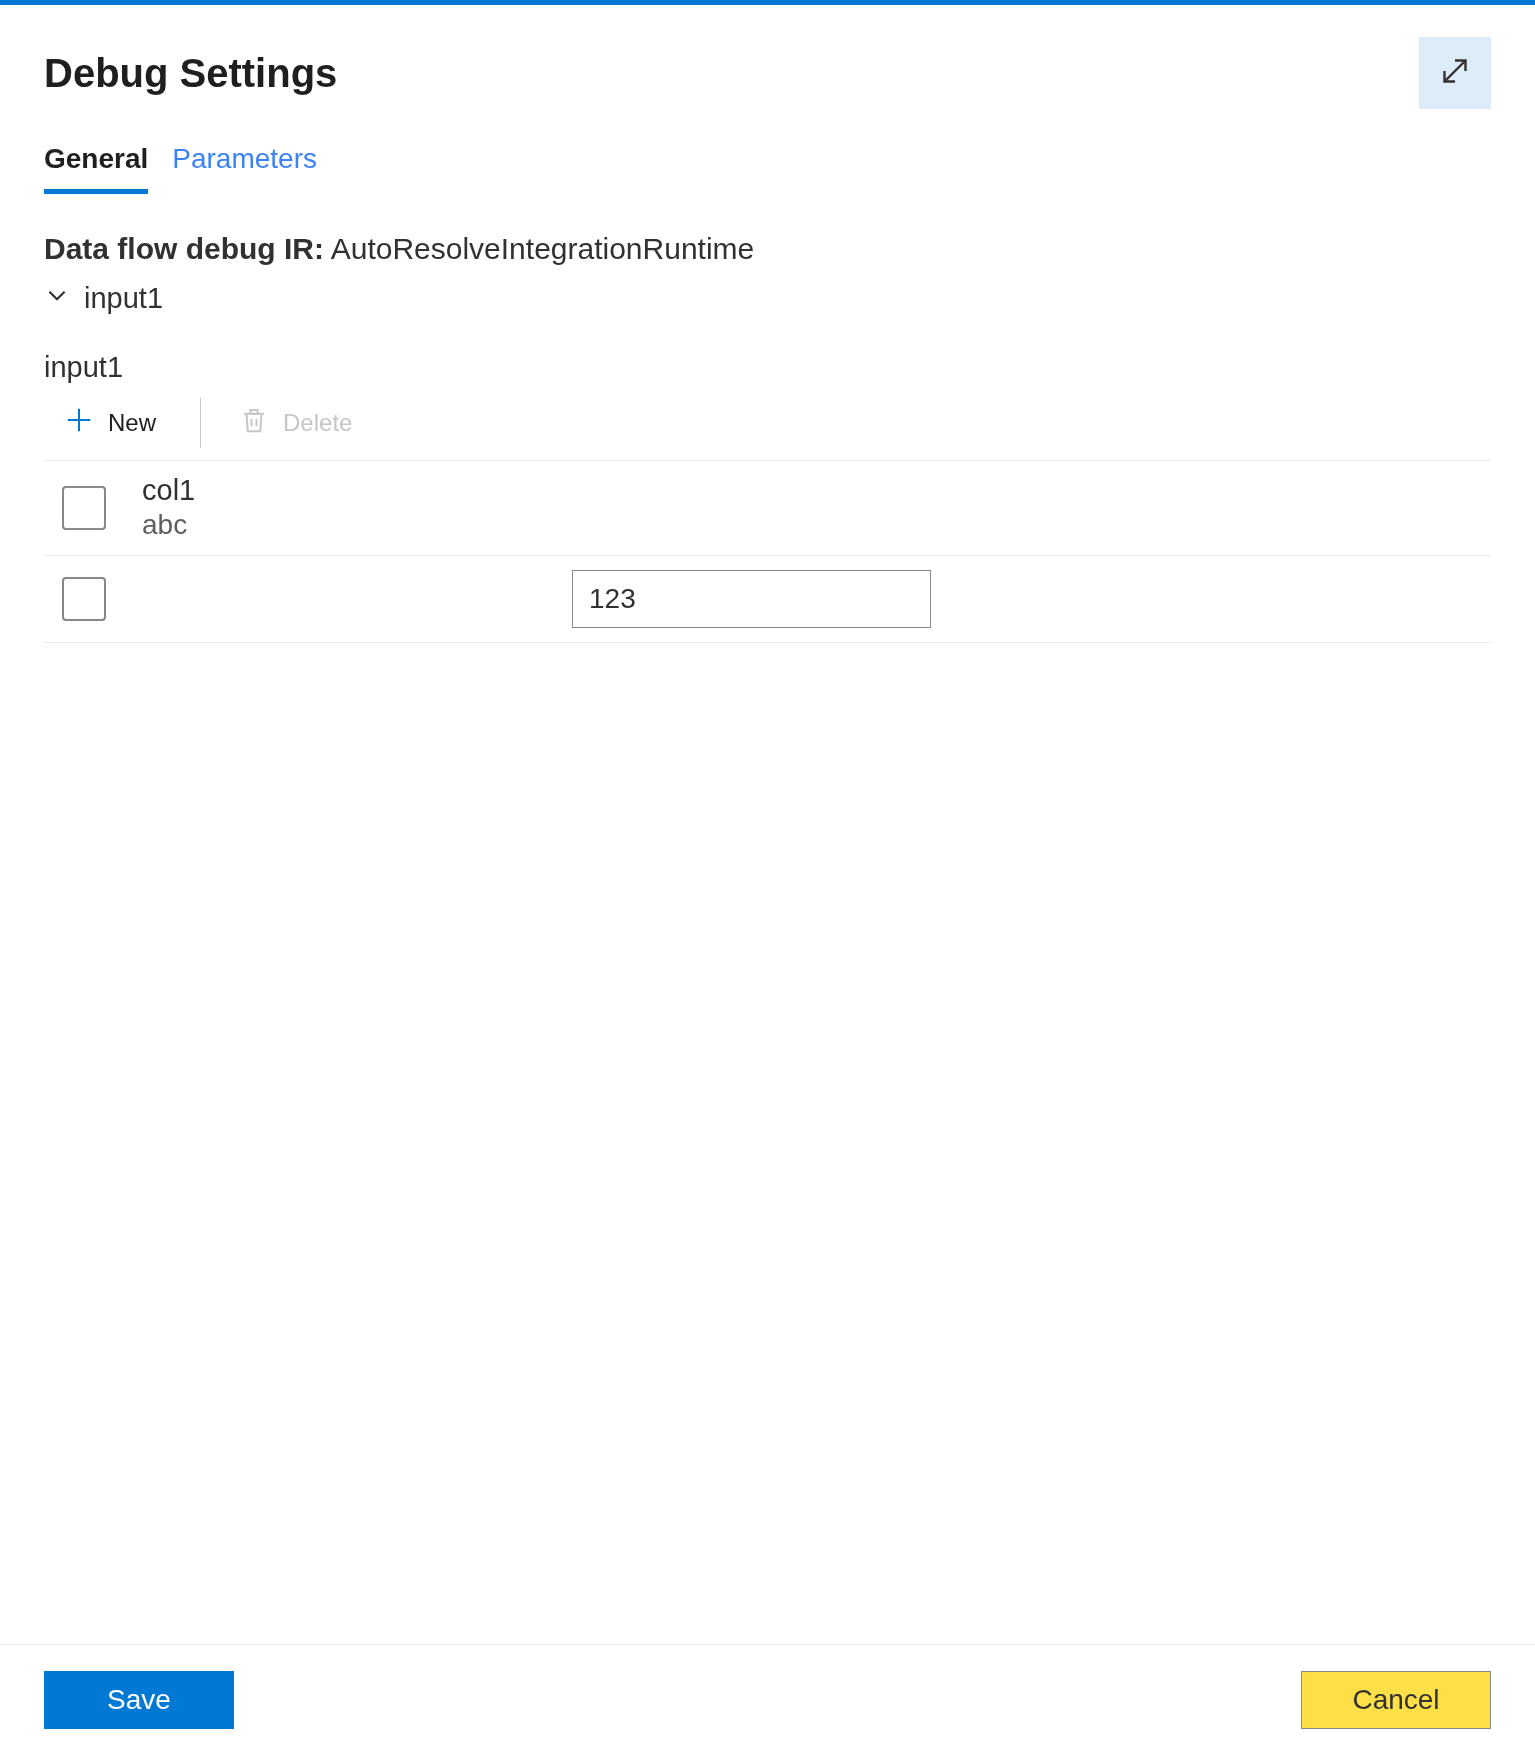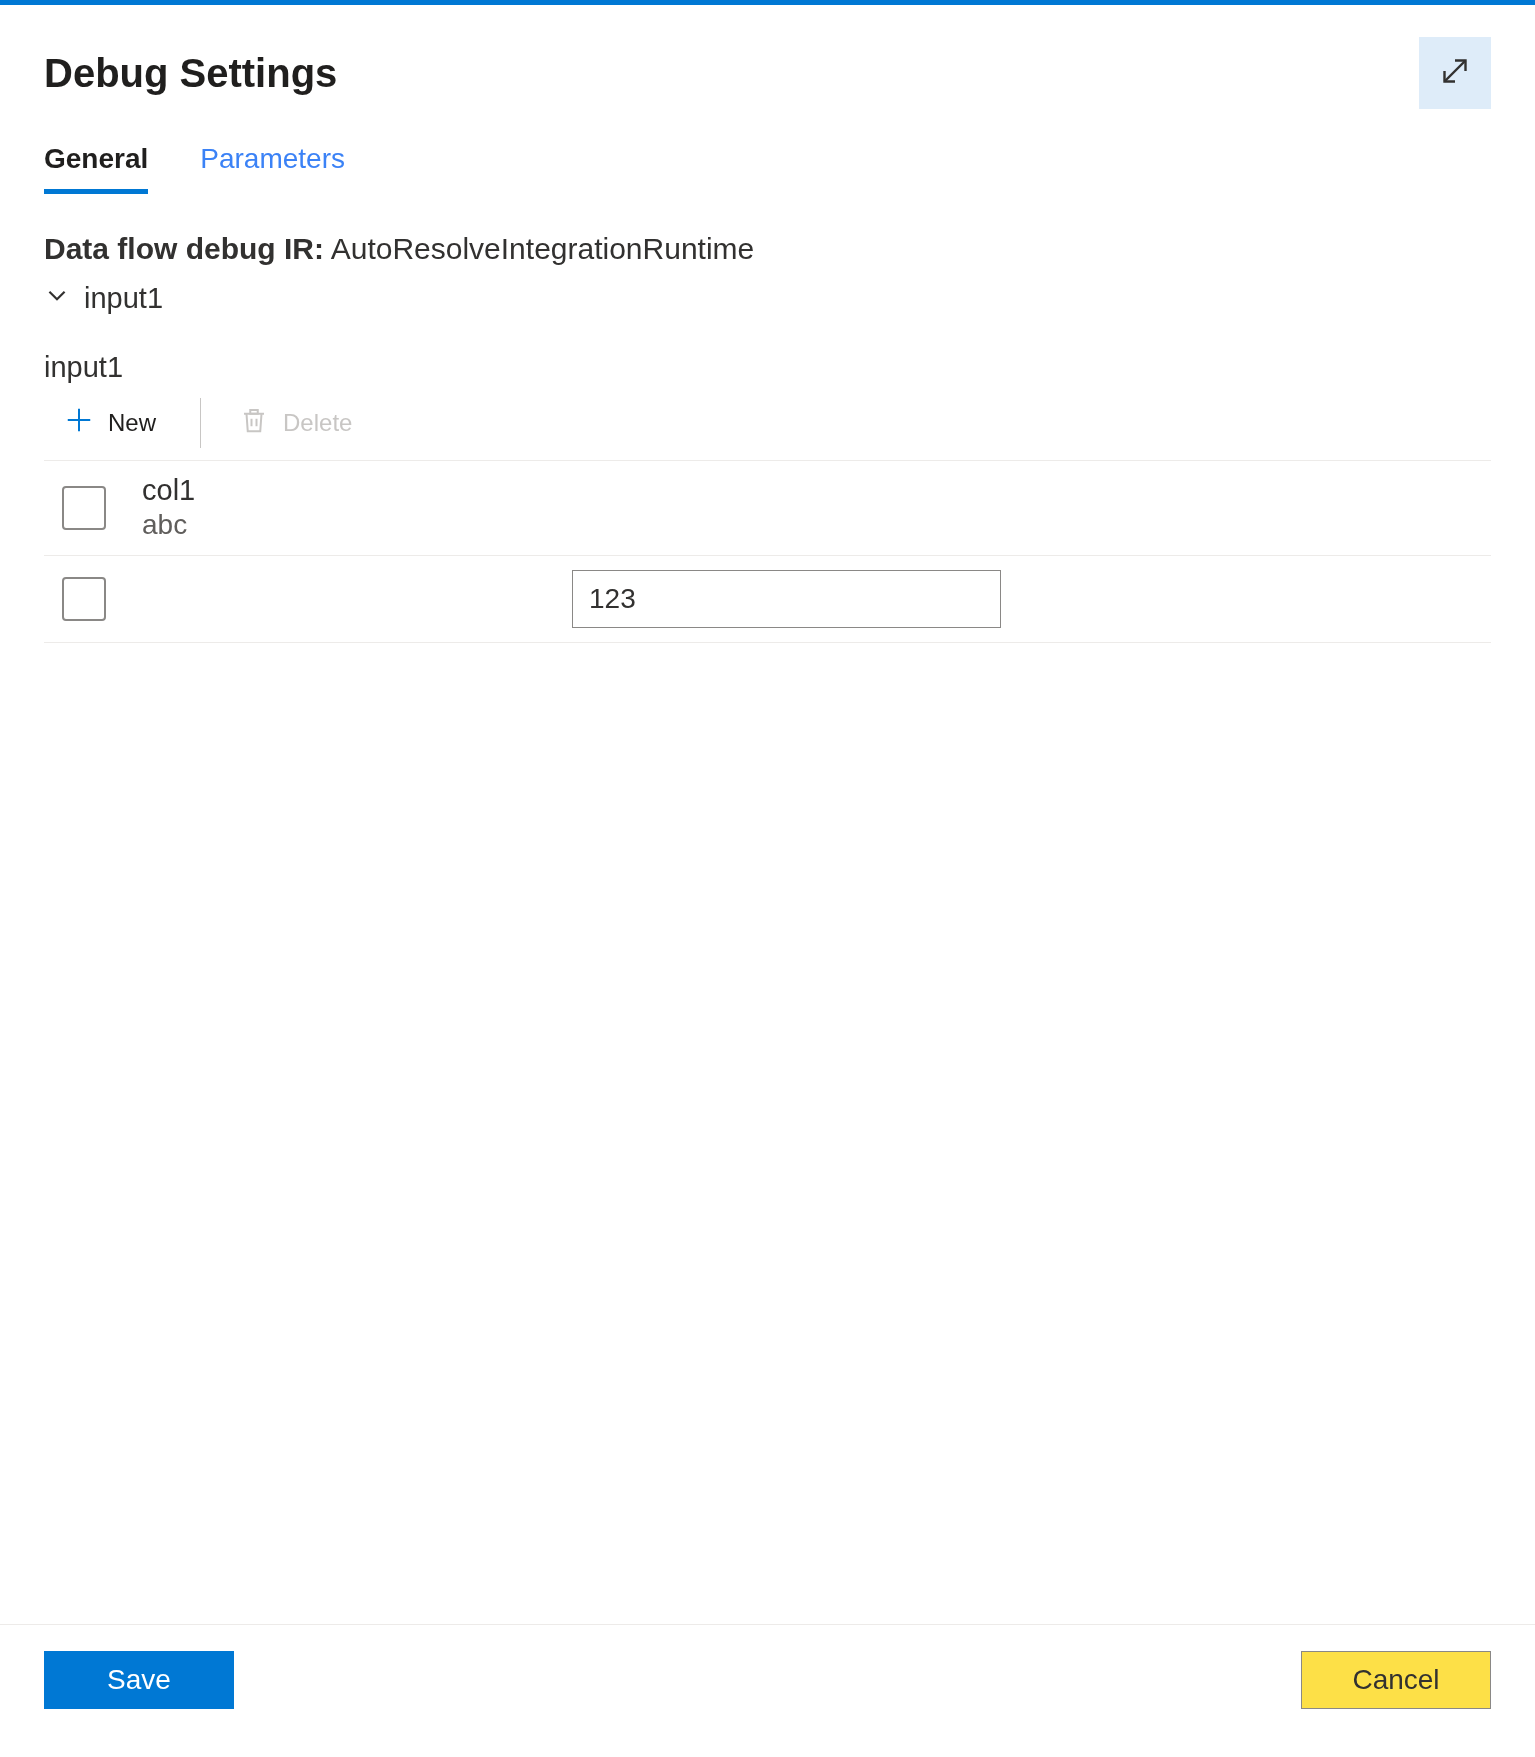--- a/index.html
+++ b/index.html
@@ -36,21 +36,21 @@
       height: 72px;
       background: #deecf9;
       display: flex;
       align-items: center;
       justify-content: center;
       cursor: pointer;
     }
     .expand-btn svg { width: 36px; height: 36px; }
     .tabs {
       display: flex;
-      gap: 52px;
+      gap: 24px;
       border-bottom: 0;
       margin-bottom: 38px;
       margin-top: 32px;
     }
     .tab {
       font-size: 28px;
       color: #3b82f6;
       padding-bottom: 14px;
       cursor: pointer;
     }
@@ -129,31 +129,31 @@
     }
     .col-header .type {
       font-size: 28px;
       color: #605e5c;
       margin-top: 2px;
     }
     .cell-input {
       margin-left: 430px;
     }
     .text-input {
-      width: 429px;
+      width: 359px;
       height: 58px;
       border: 1px solid #8a8886;
       padding: 0 16px;
       font-size: 28px;
       font-family: inherit;
       color: #323130;
     }
     .footer {
       border-top: 1px solid #edebe9;
-      padding: 26px 44px 48px 44px;
+      padding: 26px 44px 28px 44px;
       display: flex;
       justify-content: space-between;
       align-items: center;
     }
     .btn {
       height: 58px;
       min-width: 190px;
       padding: 0 30px;
       font-size: 28px;
       font-family: inherit;

